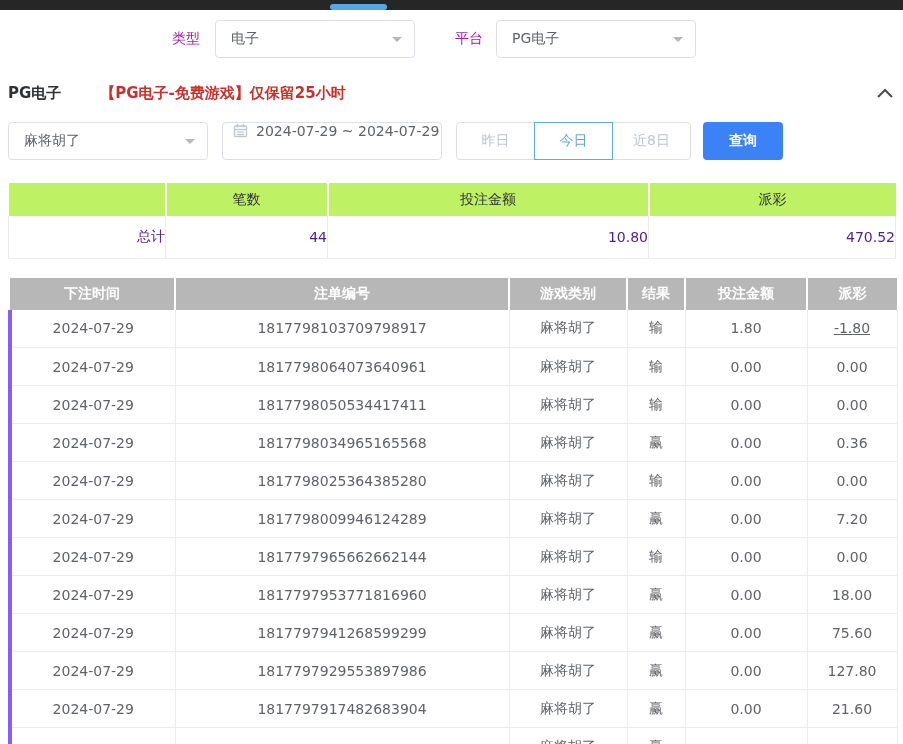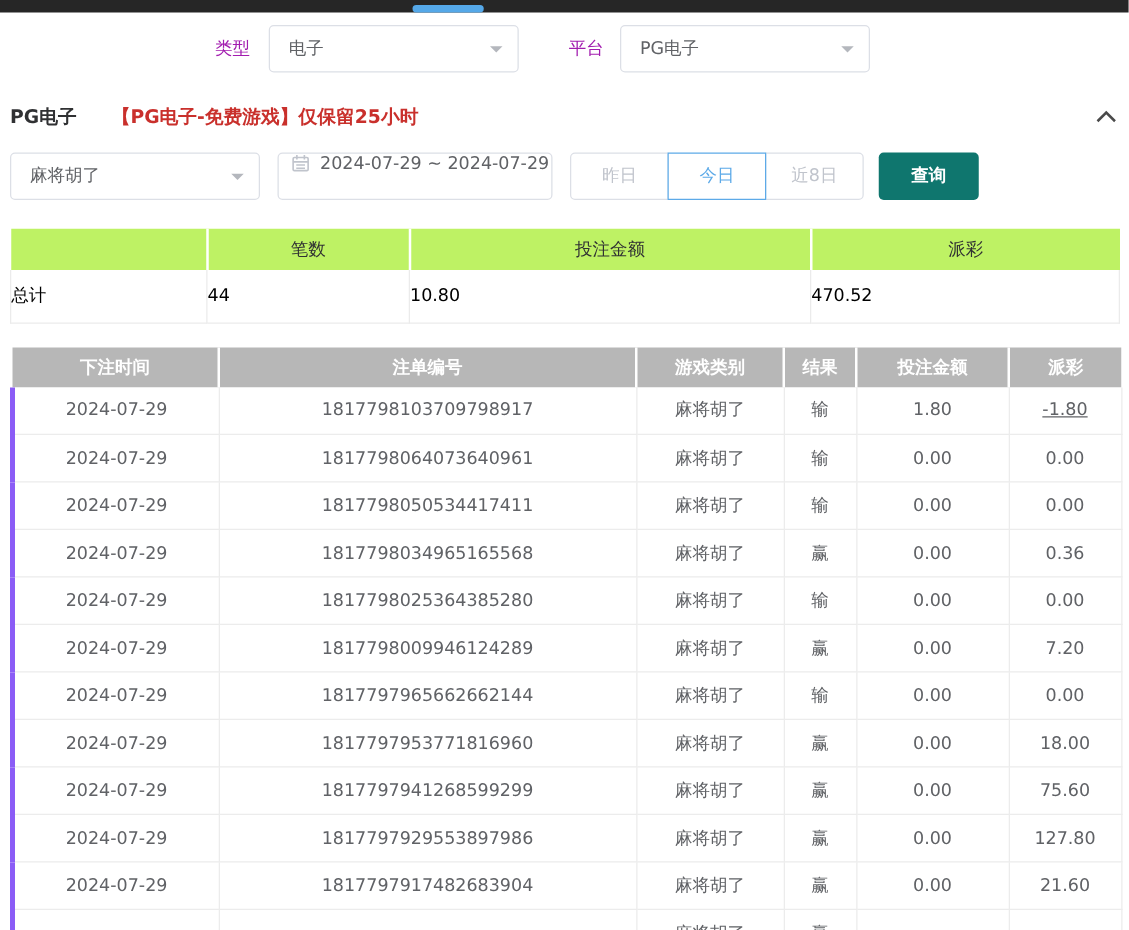--- a/index.html
+++ b/index.html
@@ -18,48 +18,48 @@
   .select { position:relative; width:200px; height:38px; border:1px solid #dcdfe6;
     border-radius:4px; background:#fff; display:flex; align-items:center;
     padding:0 30px 0 15px; cursor:pointer; }
   .select-value { font-size:14px; color:#606266; }
   .caret { position:absolute; right:12px; top:50%; margin-top:-2px; width:0; height:0;
     border:5px solid transparent; border-top-color:#b4b7bd; }
 
   
   .section-header { display:flex; align-items:center; margin:24px 8px 0; height:22px; }
   .sec-title { font-size:15px; font-weight:bold; color:#303133; }
-  .sec-notice { margin-left:28px; font-size:15px; font-weight:bold; color:#c9302c; }
+  .sec-notice { margin-left:39px; font-size:15px; font-weight:bold; color:#c9302c; }
   .collapse { margin-left:auto; cursor:pointer; display:flex; align-items:center; }
 
   
   .query-row { display:flex; align-items:center; margin:18px 8px 0; }
   .q-select { width:200px; }
   .date-input { margin-left:14px; width:220px; height:38px; border:1px solid #dcdfe6;
     border-radius:4px; display:flex; padding:0 10px; cursor:pointer; }
   .cal-icon { margin-right:8px; display:flex; }
   .date-text { font-size:14px; color:#606266; white-space:nowrap; }
   .btn-group { display:flex; margin-left:14px; }
   .qbtn { width:79px; height:38px; border:1px solid #dcdfe6; background:#fff;
     font-size:14px; color:#c0c4cc; display:flex; align-items:center; justify-content:center;
     cursor:pointer; font-family:inherit; }
   .qbtn:not(:first-child) { margin-left:-1px; }
   .qbtn:first-child { border-radius:4px 0 0 4px; }
   .qbtn:last-child { border-radius:0 4px 4px 0; }
   .qbtn.active { border-color:#5daae8; color:#5daae8; position:relative; z-index:1; }
-  .search-btn { margin-left:12px; width:80px; height:38px; background:#0f766e; color:#fff;
+  .search-btn { margin-left:12px; width:80px; height:38px; background:#3b82f6; color:#fff;
     border:none; border-radius:4px; font-size:14px; font-weight:bold; cursor:pointer;
     font-family:inherit; }
 
   
   .summary-table { margin:23px 8px 0; width:887px; border-collapse:collapse; table-layout:fixed; }
   .summary-table th { background:#bef264; height:33px; font-size:14px; font-weight:normal;
     color:#303133; border-right:2px solid #fff; text-align:center; }
   .summary-table th:last-child { border-right:none; }
-  .summary-table td { height:42px; text-align:left; font-size:14px; color:#000000;
+  .summary-table td { height:42px; text-align:right; font-size:14px; color:#4c1d95;
     border-bottom:1px solid #ebebeb; border-right:1px solid #ebebeb; background:#fff; }
   .summary-table td:first-child { border-left:1px solid #ebebeb; }
 
   
   .bets-table { margin:19px 8px 0; width:887px; border-collapse:collapse; table-layout:fixed; }
   .bets-table th { background:#b7b7b7; color:#fff; font-size:14px; font-weight:bold;
     height:32px; border-right:2px solid #fff; text-align:center; }
   .bets-table th:last-child { border-right:none; }
   .bets-table td { height:38px; text-align:center; font-size:14px; color:#606266;
     border-bottom:1px solid #ececec; border-right:1px solid #ececec; background:#fff; }

